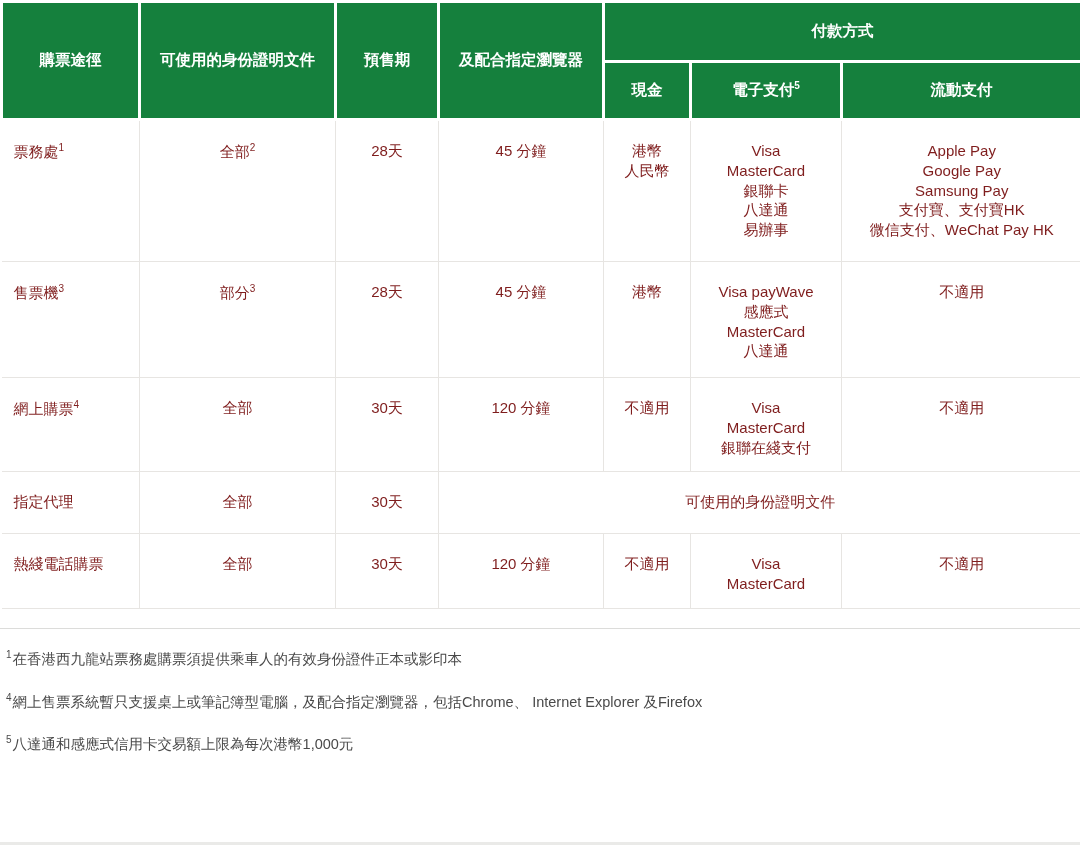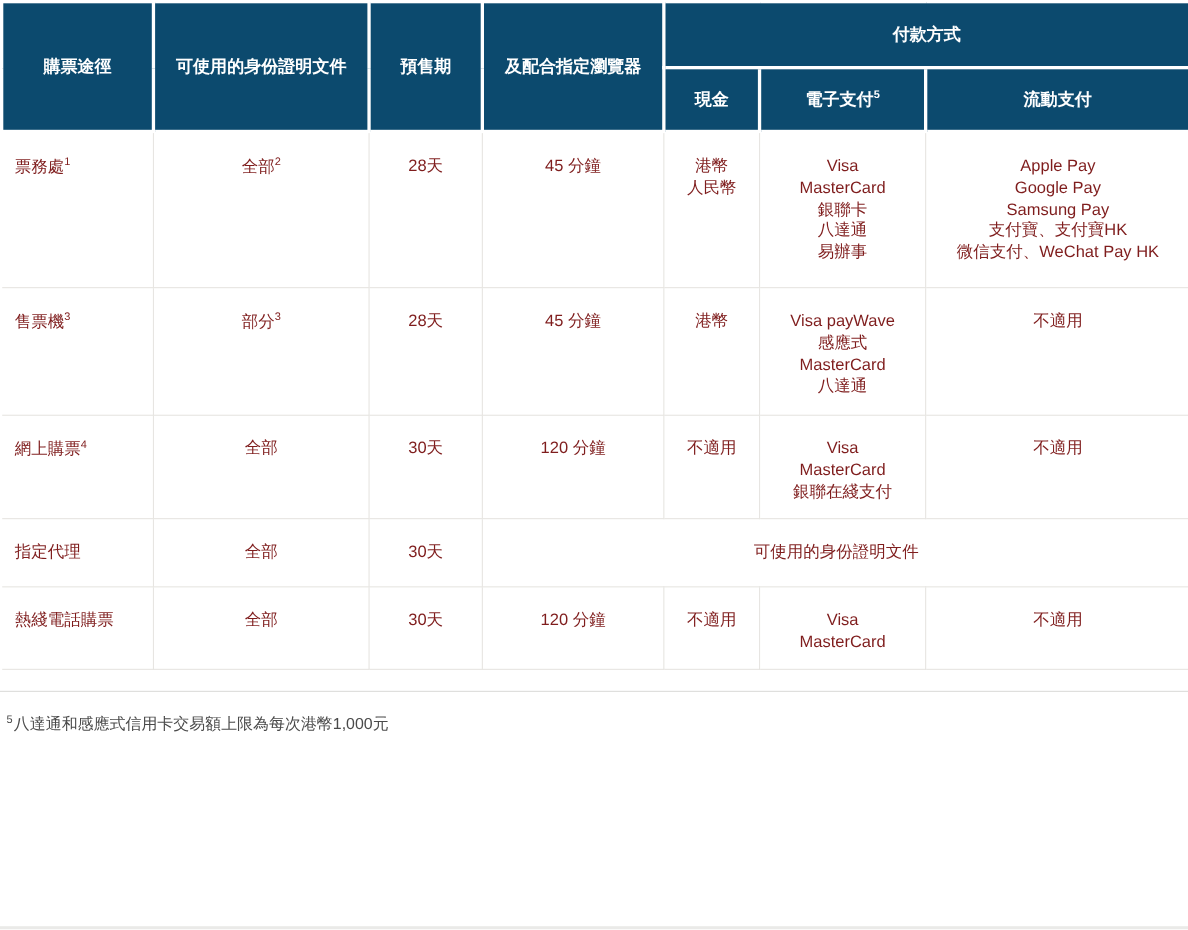--- a/index.html
+++ b/index.html
@@ -10,21 +10,21 @@
     overflow: hidden;
     position: relative;
   }
   table.fares {
     width: 1080px;
     border-collapse: collapse;
     table-layout: fixed;
   }
   
   th {
-    background: #0c4a6e;
+    background: #15803d;
     border: 3px solid #ffffff;
     color: #ffffff;
     font-weight: bold;
     font-size: 15.5px;
     text-align: center;
     vertical-align: middle;
     padding: 4px 6px;
   }
   tr.hdr-top { height: 60px; }
   tr.hdr-sub { height: 58px; }
@@ -165,16 +165,18 @@
       <td>Visa
 MasterCard</td>
       <td>不適用</td>
     </tr>
   </tbody>
 </table>
 
 <div class="table-end"></div>
 
 <div class="footnotes">
+  <div class="footnote"><sup>1</sup><span>在香港西九龍站票務處購票須提供乘車人的有效身份證件正本或影印本</span></div>
+  <div class="footnote"><sup>4</sup><span>網上售票系統暫只支援桌上或筆記簿型電腦，及配合指定瀏覽器，包括Chrome、 Internet Explorer 及Firefox</span></div>
   <div class="footnote"><sup>5</sup><span>八達通和感應式信用卡交易額上限為每次港幣1,000元</span></div>
 </div>
 
 <div class="bottom-strip"></div>
 
 </body></html>

